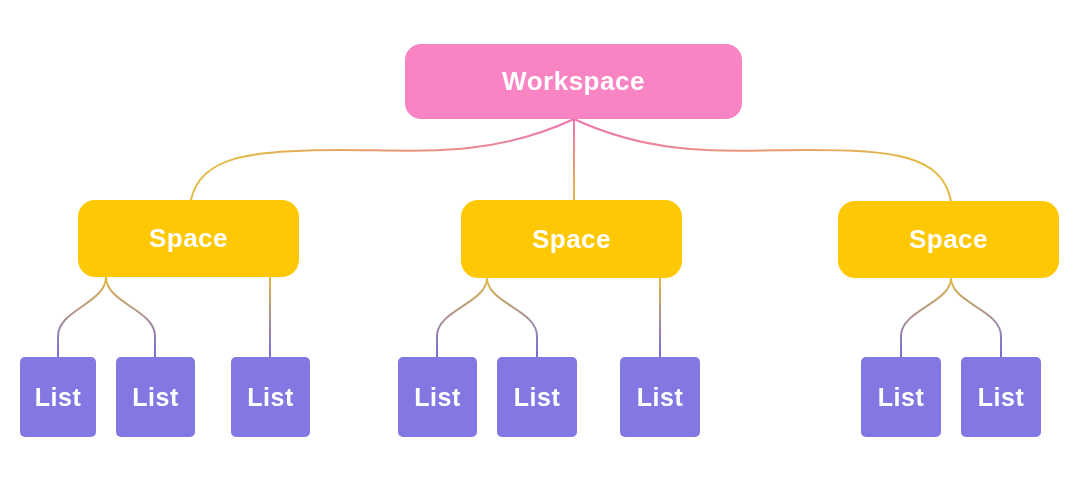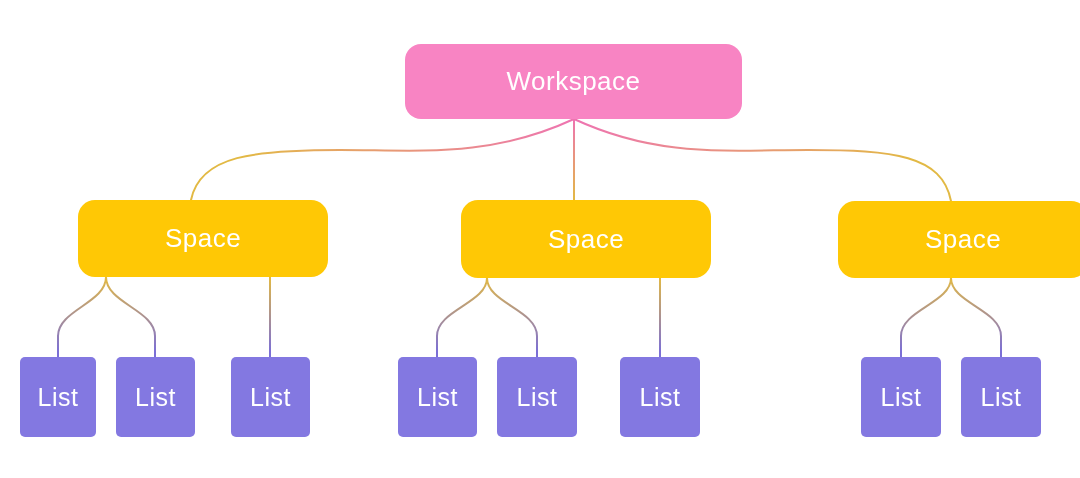--- a/index.html
+++ b/index.html
@@ -16,33 +16,33 @@
     left: 0; top: 0;
     width: 1080px;
     height: 478px;
   }
   .node {
     position: absolute;
     display: flex;
     align-items: center;
     justify-content: center;
     color: #ffffff;
-    font-weight: normal;
+    font-weight: bold;
     letter-spacing: 0.5px;
     box-sizing: border-box;
     user-select: none;
   }
   .node-workspace {
     left: 405px; top: 44px;
     width: 337px; height: 75px;
     border-radius: 16px;
     font-size: 26px;
   }
   .node-space {
-    width: 250px; height: 77px;
+    width: 221px; height: 77px;
     border-radius: 17px;
     font-size: 26px;
   }
   .space-1 { left: 78px;  top: 200px; }
   .space-2 { left: 461px; top: 200px; height: 78px; }
   .space-3 { left: 838px; top: 201px; }
   .node-list {
     top: 357px;
     height: 80px;
     border-radius: 5px;

